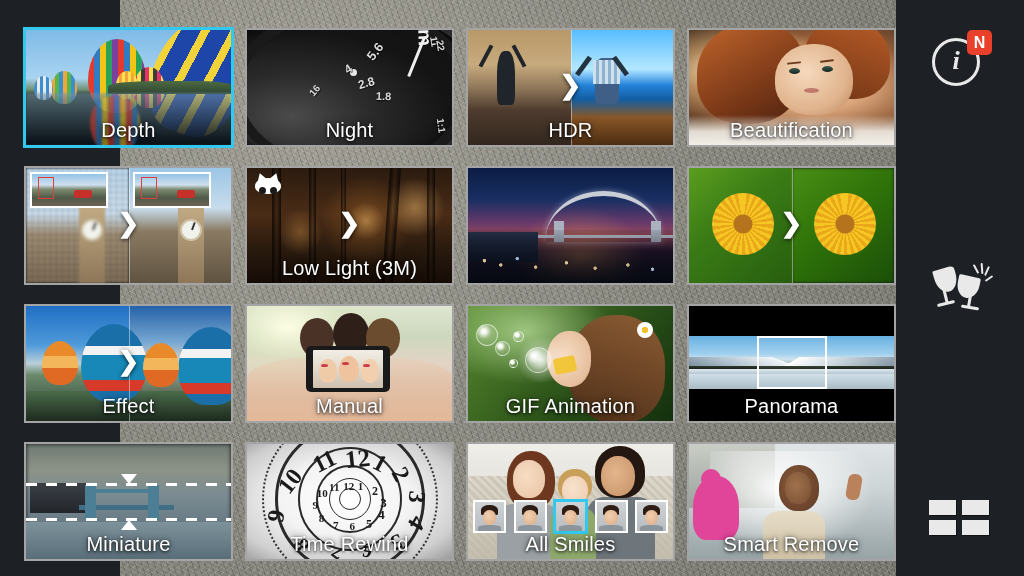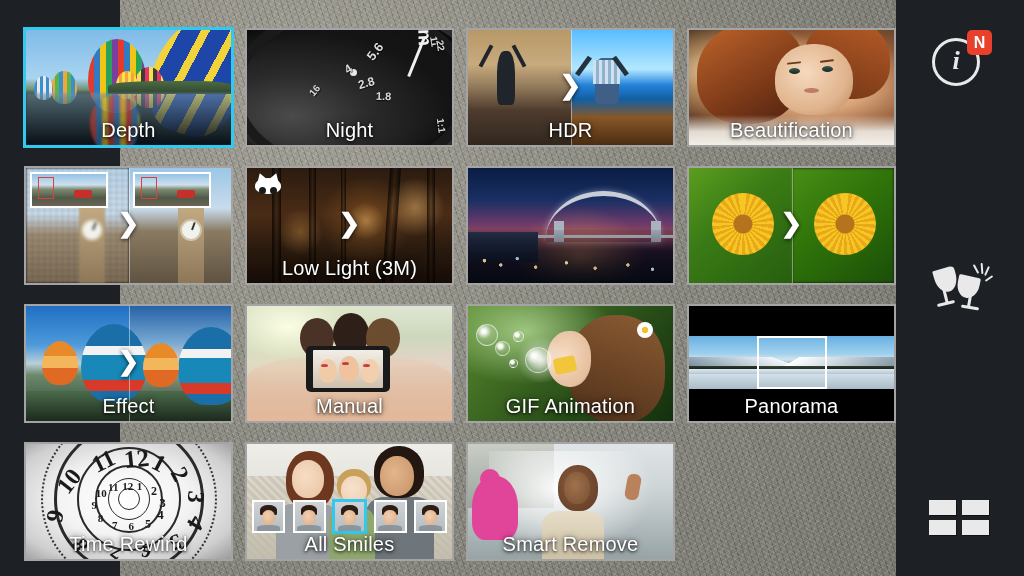--- a/index.html
+++ b/index.html
@@ -840,20 +840,38 @@
             <div class="pano-mtn"></div>
             <div class="pano-trees"></div>
             <div class="pano-lake"></div>
           </div>
           <div class="pano-frame"></div>
         </div>
       </div>
       <div class="tile-label">Panorama</div>
     </div>
 
+    <div class="tile">
+      <div class="thumb">
+        <div class="art-mini"></div>
+        <div class="mini-water"></div>
+        <div class="mini-bldg"></div>
+        <div class="mini-bridge">
+          <div class="mb-span"></div>
+          <div class="mb-deck"></div>
+          <div class="mb-tower mb-t1"></div>
+          <div class="mb-tower mb-t2"></div>
+        </div>
+        <div class="dash dash-top"></div>
+        <div class="dash dash-bot"></div>
+        <div class="tri tri-down"></div>
+        <div class="tri tri-up"></div>
+      </div>
+      <div class="tile-label">Miniature</div>
+    </div>
 
     <div class="tile">
       <div class="thumb">
         <div class="art-rewind">
           <div class="dots-ring"></div>
           <div class="spiral-ring sr1"></div>
           <div class="spiral-ring sr2"></div>
           <div class="spiral-ring sr3"></div>
           <div class="spiral-ring sr4"></div>
           <div class="spiral-ring sr5"></div>

